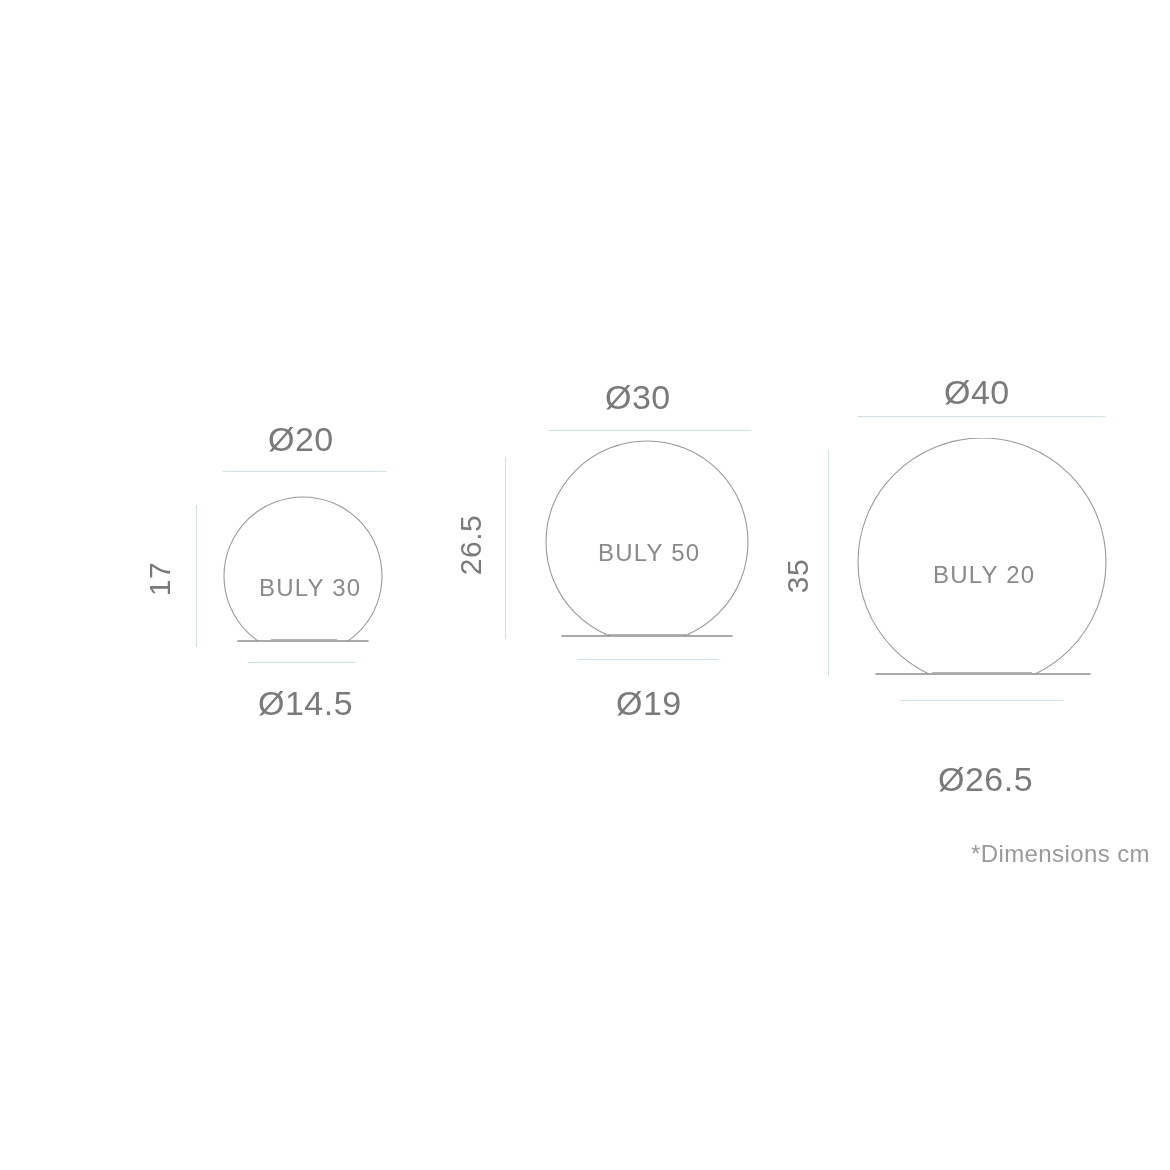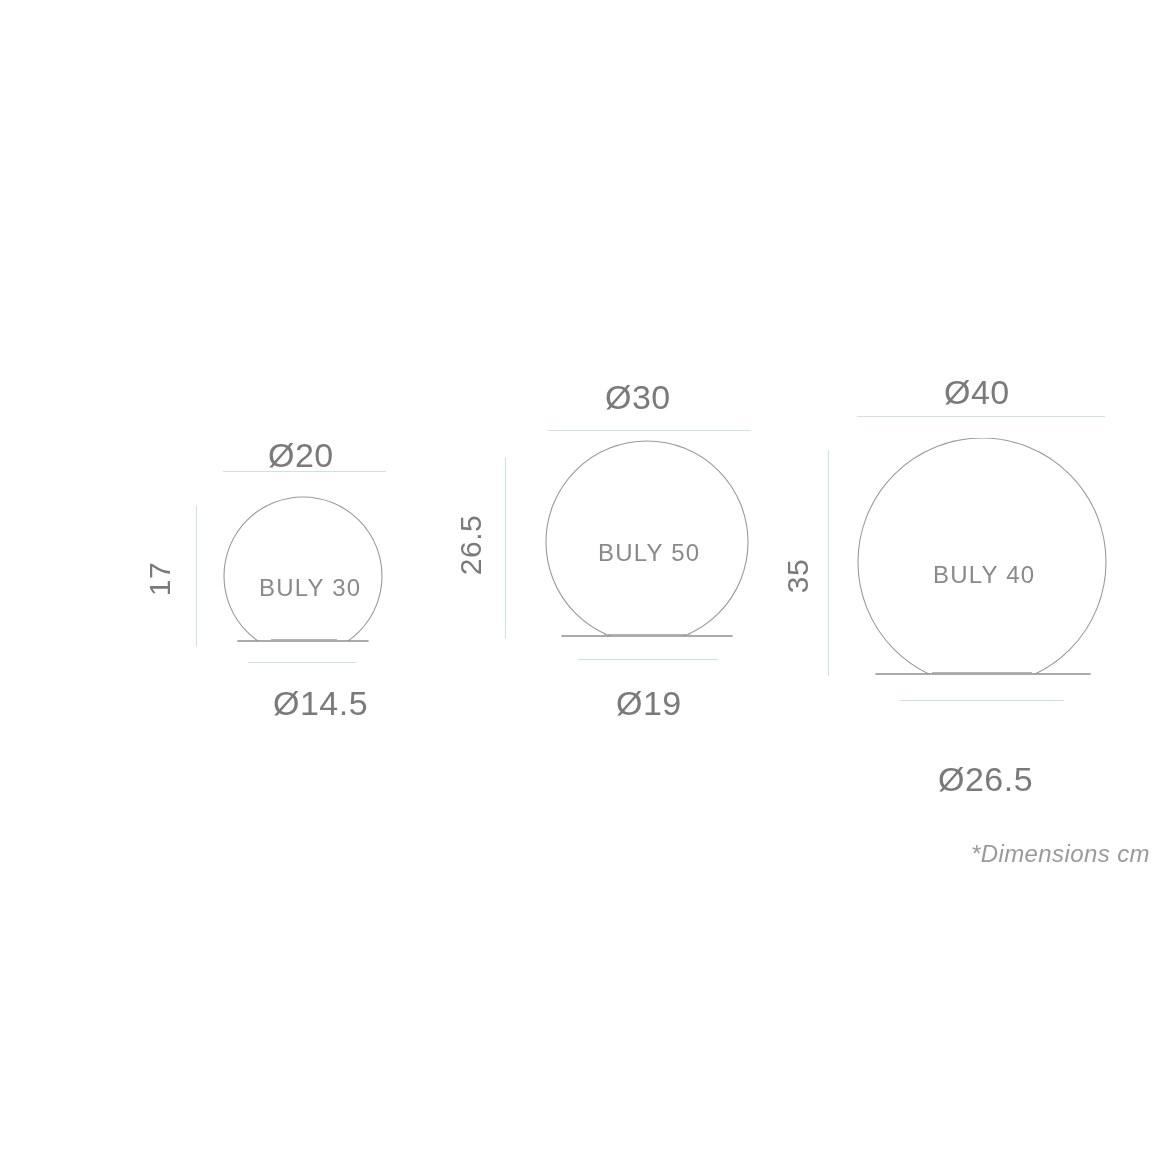--- a/index.html
+++ b/index.html
@@ -48,21 +48,20 @@
     white-space: nowrap;
     font-family: "Liberation Sans", sans-serif;
   }
   .footnote {
     position: absolute;
     color: #9a9a9a;
     font-size: 24px;
     letter-spacing: 0.4px;
     white-space: nowrap;
     font-family: "Liberation Sans", sans-serif;
-    font-style: italic;
   }
 
   
   .rule-h {
     position: absolute;
     height: 1px;
     background: #cfe1e6;
   }
   .rule-v {
     position: absolute;
@@ -89,42 +88,42 @@
     stroke-width: 1.2;
   }
 </style>
 </head>
 <body>
 
 <div id="stage">
 
   <div class="lamp-group" style="left:0px; top:0px; width:470px; height:760px;">
 
-    <div class="dim-label dim-top" style="left:268px; top:420px;margin-top:16px;">Ø20</div>
+    <div class="dim-label dim-top" style="left:268px; top:420px;">Ø20</div>
 
     <div class="rule-h" style="left:223px; top:471px; width:163px;"></div>
 
     <div class="rule-v" style="left:196px; top:505px; height:142px;"></div>
 
     <div class="dim-label dim-side" style="left:140px; top:562px; width:40px; text-align:center;">17</div>
 
     <svg class="lamp-svg" width="200" height="170" viewBox="0 0 200 170" style="left:203px; top:493px;">
       <defs>
         <clipPath id="clip20">
           <rect x="0" y="0" width="200" height="148"></rect>
         </clipPath>
       </defs>
       <circle class="lamp-outline" cx="100" cy="83" r="79" clip-path="url(#clip20)"></circle>
       <line class="lamp-base" x1="35" y1="148" x2="165" y2="148"></line>
       <line class="lamp-base-inner" x1="68" y1="146.5" x2="134" y2="146.5"></line>
     </svg>
 
     <div class="rule-h" style="left:248px; top:662px; width:108px;"></div>
 
-    <div class="dim-label dim-bot" style="left:273px; top:684px;text-align:center;">Ø14.5</div>
+    <div class="dim-label dim-bot" style="left:258px; top:684px;text-align:center;">Ø14.5</div>
 
     <div class="body-label" style="left:259px; top:574px;">BULY 30</div>
   </div>
 
   <div class="lamp-group" style="left:0px; top:0px; width:470px; height:760px;">
 
     <div class="dim-label dim-top" style="left:605px; top:378px;">Ø30</div>
 
     <div class="rule-h" style="left:548px; top:430px; width:203px;"></div>
 
@@ -168,18 +167,18 @@
       </defs>
       <circle class="lamp-outline" cx="130" cy="124" r="124" clip-path="url(#clip40)"></circle>
       <line class="lamp-base" x1="24" y1="236" x2="238" y2="236"></line>
       <line class="lamp-base-inner" x1="80" y1="234.5" x2="180" y2="234.5"></line>
     </svg>
 
     <div class="rule-h" style="left:900px; top:662px; width:164px;"></div>
 
     <div class="dim-label dim-bot" style="left:938px; top:722px;">Ø26.5</div>
 
-    <div class="body-label" style="left:933px; top:523px;">BULY 40</div>
+    <div class="body-label" style="left:933px; top:523px;">BULY 20</div>
   </div>
 
   <div class="footnote" style="left:971px; top:840px;">*Dimensions cm</div>
 
 </div>
 
 </body></html>

